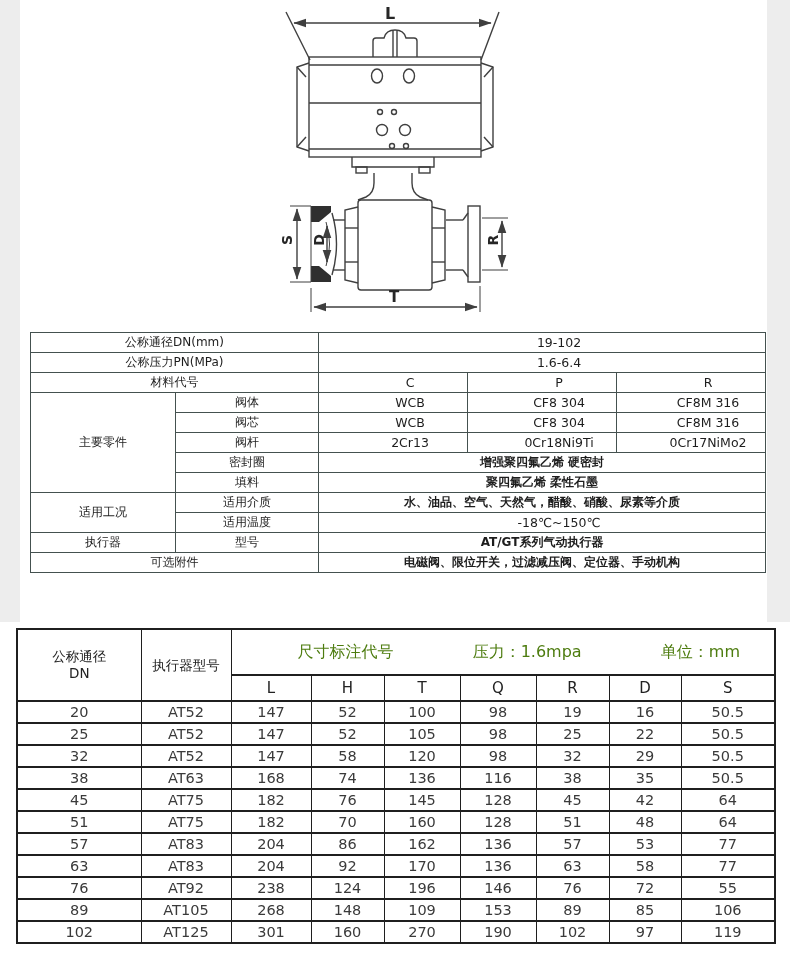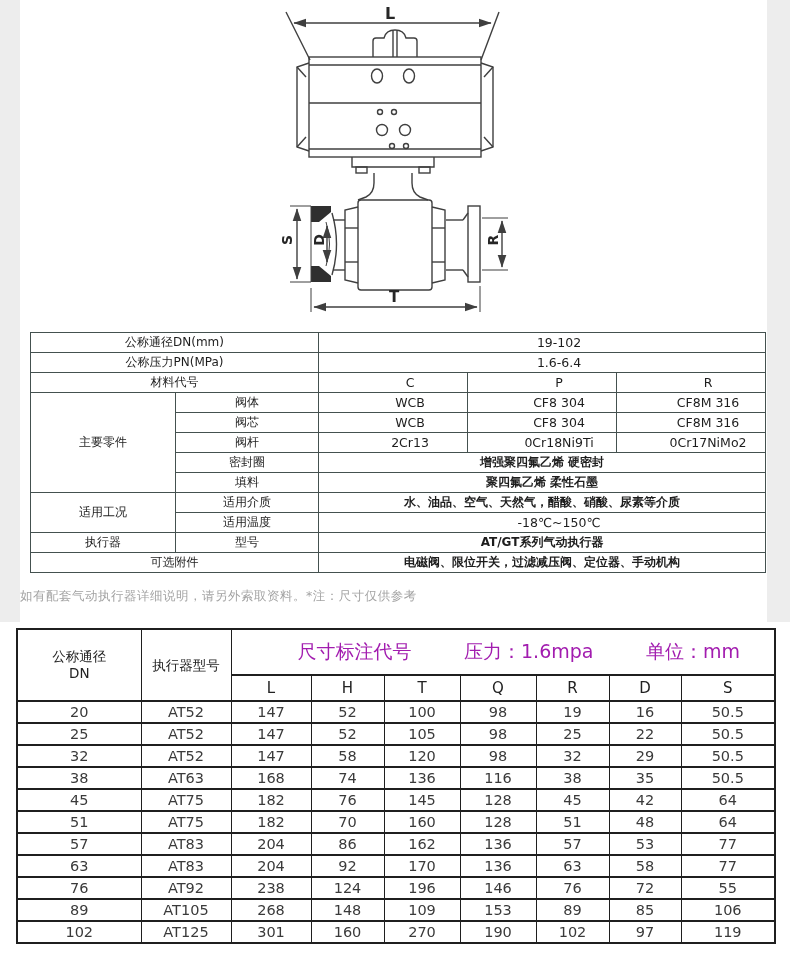--- a/index.html
+++ b/index.html
@@ -49,21 +49,21 @@
     border-left:1.2px solid #1f1f1f;border-right:1.2px solid #1f1f1f;
     border-top:2px solid #1f1f1f;border-bottom:2px solid #1f1f1f;
     text-align:center;vertical-align:middle;padding:0;font-weight:normal;
   }
   #dim-table tr.h1 th{height:44px;}
   #dim-table th.small-head{font-size:13.5px;color:#222;line-height:1.25;white-space:pre-line;}
   #dim-table tr.h2 th{height:24px;font-size:15px;color:#222;}
   #dim-table td{height:20px;}
   .big-head-inner{
     display:flex;justify-content:space-between;align-items:center;
-    padding:0 34px 0 66px;font-size:19px;color:#a21caf;
+    padding:0 34px 0 66px;font-size:16px;color:#4d7c0f;
   }
 </style>
 </head>
 <body>
 
 <div id="page">
 
   <div id="frame-left" class="frame-strip"></div>
   <div id="frame-right" class="frame-strip"></div>
 
@@ -218,21 +218,20 @@
         <td class="lbl">型号</td>
         <td colspan="3" class="zh">AT/GT系列气动执行器</td>
       </tr>
       <tr>
         <td colspan="2" class="lbl">可选附件</td>
         <td colspan="3" class="zh">电磁阀、限位开关，过滤减压阀、定位器、手动机构</td>
       </tr>
     </tbody>
   </table>
 
-  <div id="footnote">如有配套气动执行器详细说明，请另外索取资料。*注：尺寸仅供参考</div>
 
   <table id="dim-table">
     <colgroup>
       <col style="width:124px">
         <col style="width:90px">
         <col style="width:80px">
         <col style="width:73px">
         <col style="width:76px">
         <col style="width:76px">
         <col style="width:73px">

